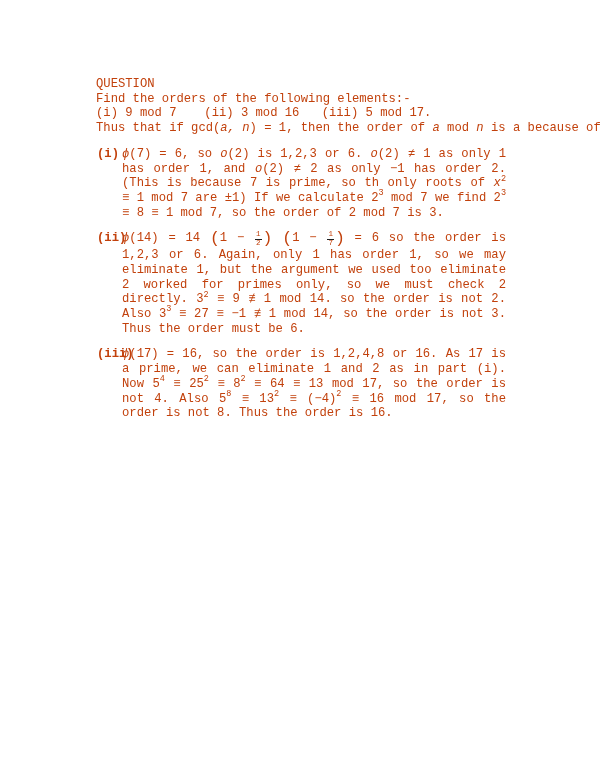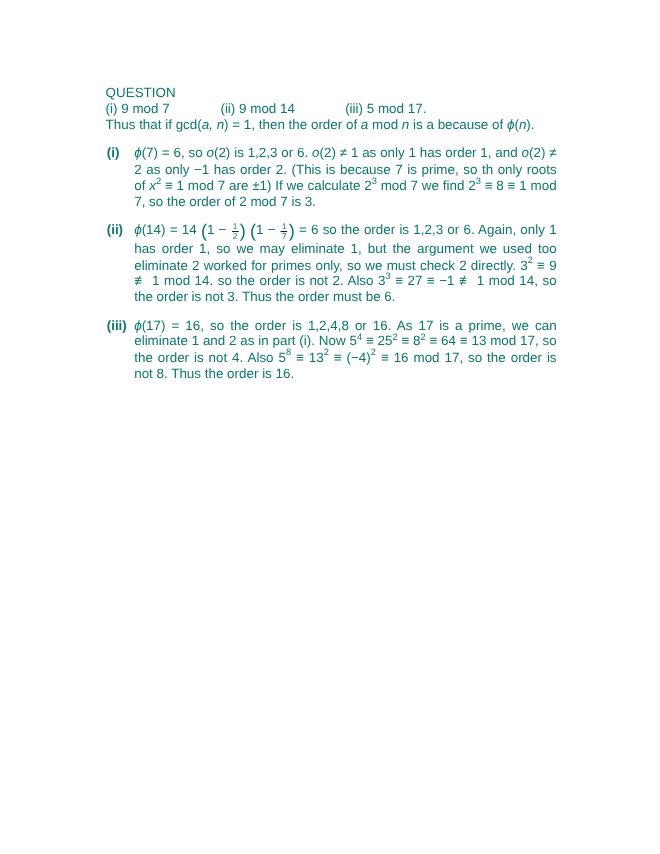--- a/index.html
+++ b/index.html
@@ -1,24 +1,24 @@
 <!DOCTYPE html>
 <html><head>
 <meta charset="utf-8">
 <style>
   html, body { margin: 0; padding: 0; background: #ffffff; }
   .page {
     position: relative;
     width: 600px;
     height: 554px;
     background: #ffffff;
-    font-family: Liberation Sans, sans-serif;
+    font-family: Liberation Mono, monospace;
     font-size: 12.2px;
     line-height: 14.7px;
-    color: #0f766e;
+    color: #c2410c;
     overflow: hidden;
   }
   .content {
     position: absolute;
     left: 96px;
     top: 77px;
     width: 410px;
   }
   .hline { display: block; white-space: nowrap; }
   .parts-row .part { display: inline-block; }
@@ -69,24 +69,25 @@
   }
 </style>
 </head>
 <body>
 
 <div class="page">
   <div class="content">
 
     <span class="hline">QUESTION</span>
 
+    <span class="hline">Find the orders of the following elements:-</span>
 
     <span class="hline parts-row">
       <span class="part p1">(i) 9 mod 7</span>
-      <span class="part p2">(ii) 9 mod 14</span>
+      <span class="part p2">(ii) 3 mod 16</span>
       <span class="part p3">(iii) 5 mod 17.</span>
     </span>
 
 
     <span class="hline"><span>Thus that if gcd(</span><span class="mi">a, n</span><span>) = 1, then the order of </span><span class="mi">a</span><span> mod </span><span class="mi">n</span><span> is a because of </span><span class="mi">ϕ</span><span>(</span><span class="mi">n</span><span>).</span></span>
 
     <div class="answers">
 
       <div class="item">
         <span class="item-label">(i)</span>

